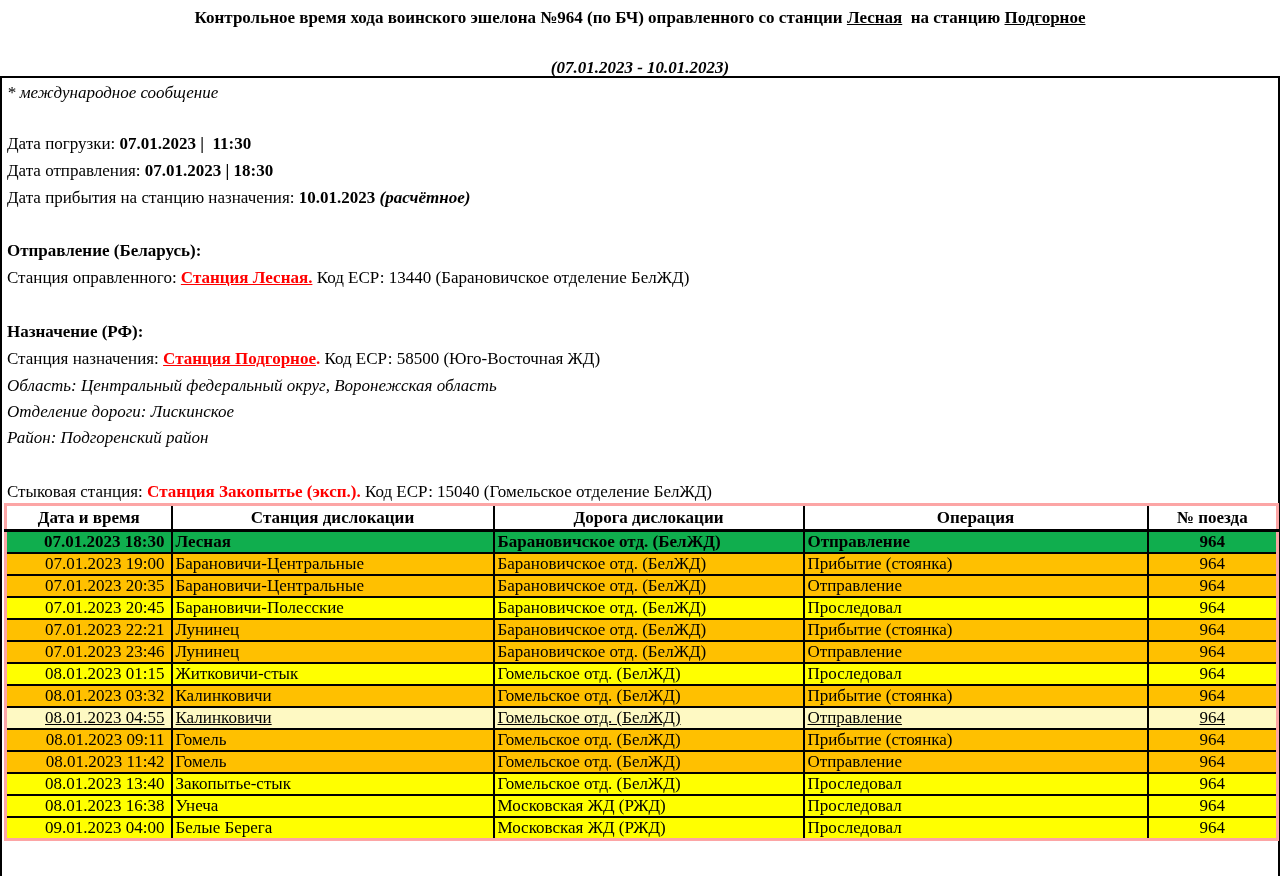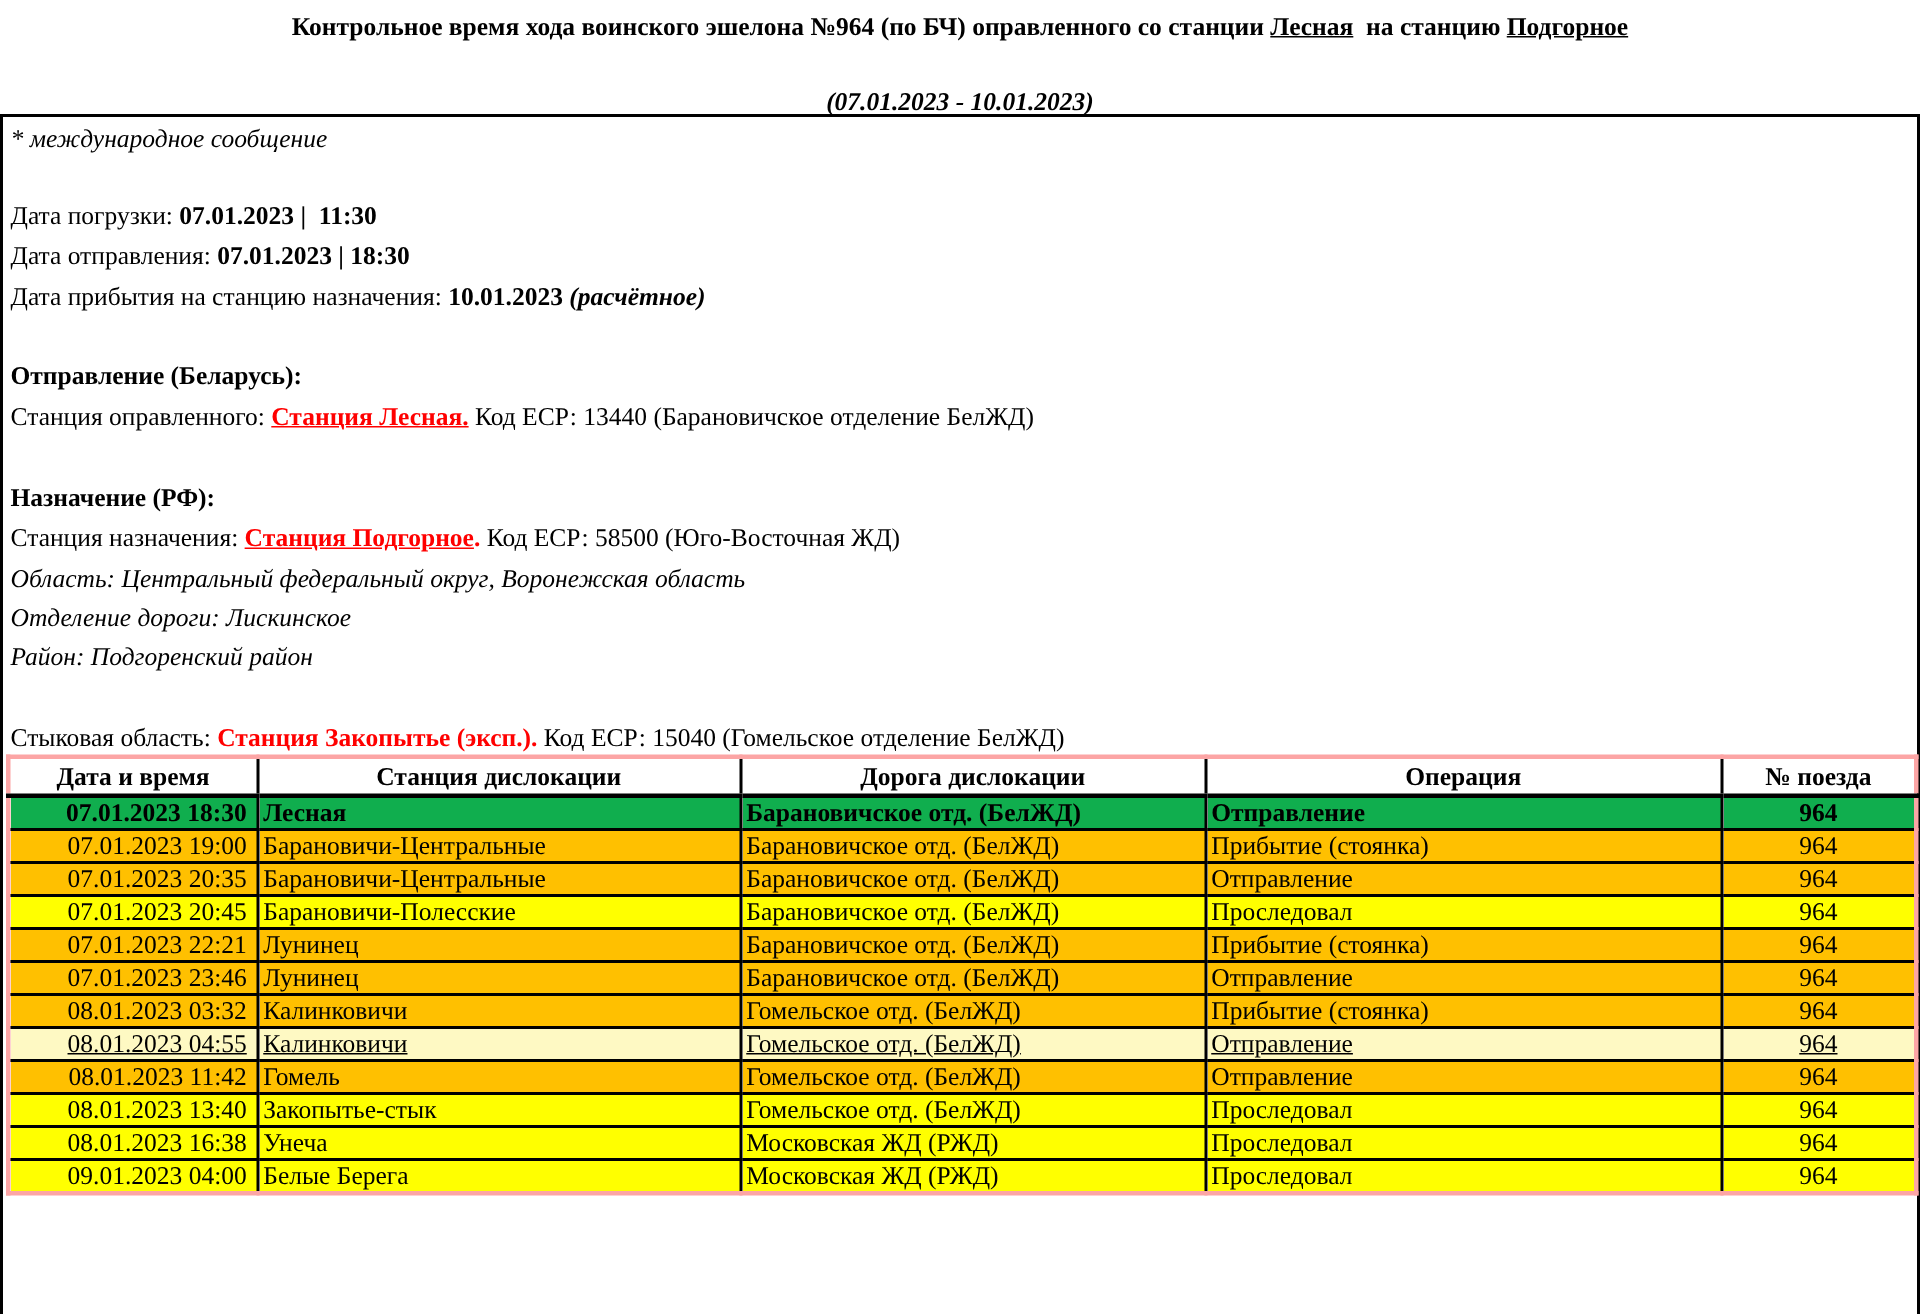--- a/index.html
+++ b/index.html
@@ -72,21 +72,21 @@
 
 <div class="line b" style="top:241px;">Отправление (Беларусь):</div>
 <div class="line" style="top:268px;"><span>Станция оправленного: </span><span class="red u">Станция Лесная.</span><span> Код ЕСР: 13440 (Барановичское отделение БелЖД)</span></div>
 
 <div class="line b" style="top:322px;">Назначение (РФ):</div>
 <div class="line" style="top:349px;"><span>Станция назначения: </span><span class="red u">Станция Подгорное</span><span class="red">.</span><span> Код ЕСР: 58500 (Юго-Восточная ЖД)</span></div>
 <div class="line i" style="top:376px;">Область: Центральный федеральный округ, Воронежская область</div>
 <div class="line i" style="top:402px;">Отделение дороги: Лискинское</div>
 <div class="line i" style="top:428px;">Район: Подгоренский район</div>
 
-<div class="line" style="top:482px;"><span>Стыковая область: </span><span class="red">Станция Закопытье (эксп.).</span><span> Код ЕСР: 15040 (Гомельское отделение БелЖД)</span></div>
+<div class="line" style="top:482px;"><span>Стыковая станция: </span><span class="red">Станция Закопытье (эксп.).</span><span> Код ЕСР: 15040 (Гомельское отделение БелЖД)</span></div>
 
 <table class="train-table">
   <colgroup>
       <col style="width: 166px;">
       <col style="width: 322px;">
       <col style="width: 310px;">
       <col style="width: 344px;">
       <col style="width: 130px;">
     </colgroup>
   <thead>
@@ -134,35 +134,49 @@
         <td class="c-op">Прибытие (стоянка)</td>
         <td class="c-tr">964</td>
       </tr>
       <tr style="background: rgb(255, 192, 0);">
         <td class="c-dt">07.01.2023 23:46</td>
         <td class="c-st">Лунинец</td>
         <td class="c-rd">Барановичское отд. (БелЖД)</td>
         <td class="c-op">Отправление</td>
         <td class="c-tr">964</td>
       </tr>
+      <tr style="background: rgb(255, 255, 0);">
+        <td class="c-dt">08.01.2023 01:15</td>
+        <td class="c-st">Житковичи-стык</td>
+        <td class="c-rd">Гомельское отд. (БелЖД)</td>
+        <td class="c-op">Проследовал</td>
+        <td class="c-tr">964</td>
+      </tr>
       <tr style="background: rgb(255, 192, 0);">
         <td class="c-dt">08.01.2023 03:32</td>
         <td class="c-st">Калинковичи</td>
         <td class="c-rd">Гомельское отд. (БелЖД)</td>
         <td class="c-op">Прибытие (стоянка)</td>
         <td class="c-tr">964</td>
       </tr>
       <tr style="background: #fef9c3; text-decoration: underline;">
         <td class="c-dt">08.01.2023 04:55</td>
         <td class="c-st">Калинковичи</td>
         <td class="c-rd">Гомельское отд. (БелЖД)</td>
         <td class="c-op">Отправление</td>
         <td class="c-tr">964</td>
       </tr>
       <tr style="background: rgb(255, 192, 0);">
+        <td class="c-dt">08.01.2023 09:11</td>
+        <td class="c-st">Гомель</td>
+        <td class="c-rd">Гомельское отд. (БелЖД)</td>
+        <td class="c-op">Прибытие (стоянка)</td>
+        <td class="c-tr">964</td>
+      </tr>
+      <tr style="background: rgb(255, 192, 0);">
         <td class="c-dt">08.01.2023 11:42</td>
         <td class="c-st">Гомель</td>
         <td class="c-rd">Гомельское отд. (БелЖД)</td>
         <td class="c-op">Отправление</td>
         <td class="c-tr">964</td>
       </tr>
       <tr style="background: rgb(255, 255, 0);">
         <td class="c-dt">08.01.2023 13:40</td>
         <td class="c-st">Закопытье-стык</td>
         <td class="c-rd">Гомельское отд. (БелЖД)</td>

